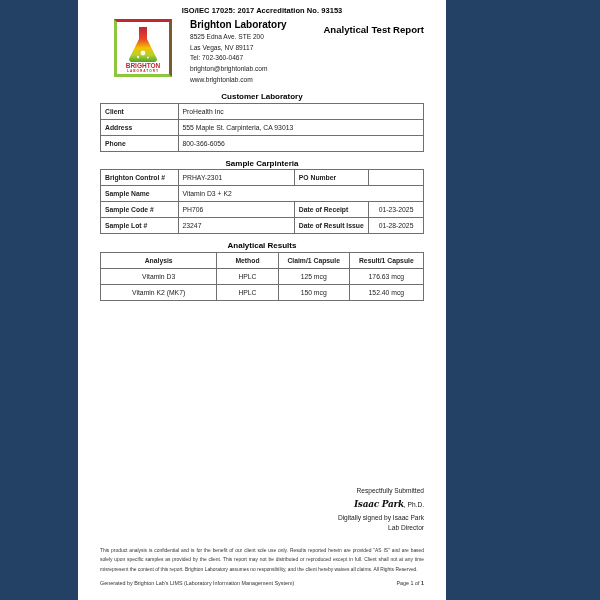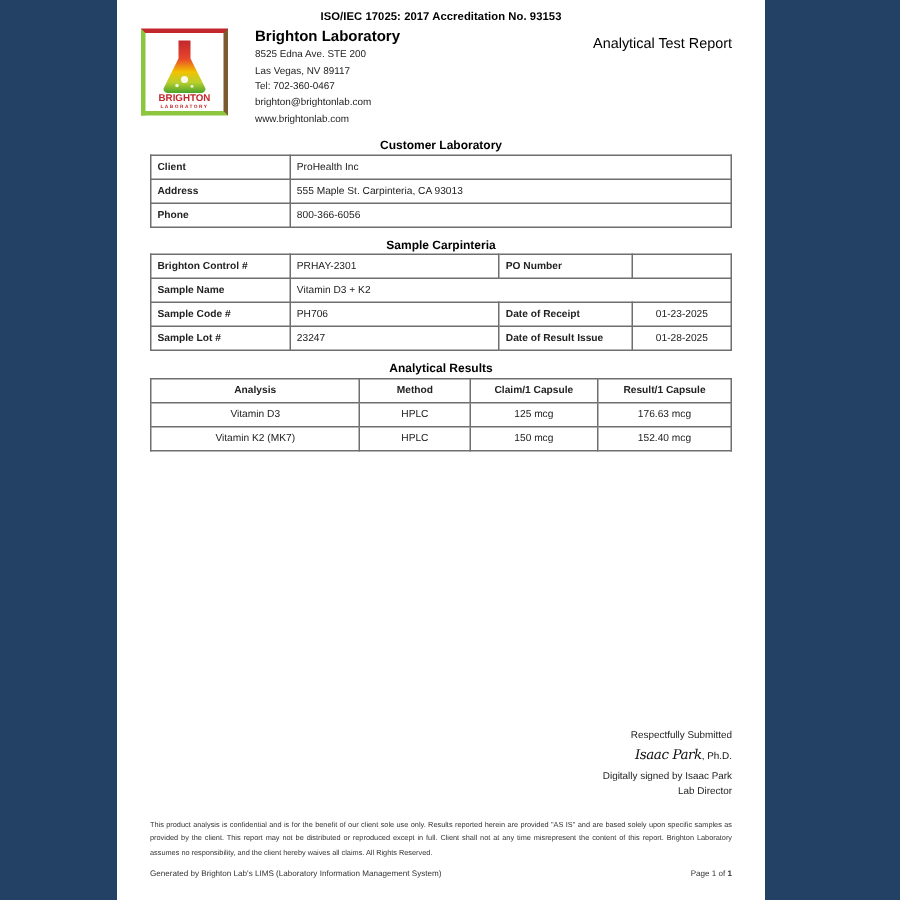--- a/index.html
+++ b/index.html
@@ -10,38 +10,38 @@
     width: 600px;
     height: 600px;
     background: #234165;
     font-family: "Liberation Sans", sans-serif;
     overflow: hidden;
   }
   .page {
     position: absolute;
     left: 78px;
     top: 0;
-    width: 432px;
+    width: 368px;
     height: 600px;
     background: #ffffff;
     box-sizing: border-box;
   }
   .accreditation {
     text-align: center;
     font-size: 7.5px;
     font-weight: bold;
     color: #000;
     padding-top: 6px;
     letter-spacing: 0.05px;
   }
   
   .header {
     display: flex;
     align-items: flex-start;
-    padding: 4px 22px 0 16px;
+    padding: 4px 22px 0 36px;
   }
   .logo-box {
     width: 58px;
     height: 58px;
     border-top: 3px solid #c1272d;
     border-right: 3px solid #7a5a2e;
     border-bottom: 3px solid #8cc63f;
     border-left: 3px solid #8cc63f;
     box-sizing: border-box;
     position: relative;
@@ -89,21 +89,21 @@
     color: #000;
     margin-bottom: 2px;
   }
   .company-line {
     font-size: 6.6px;
     color: #222;
     line-height: 1.62;
   }
   .report-title {
     font-size: 9.6px;
-    font-weight: normal;
+    font-weight: bold;
     color: #000;
     white-space: nowrap;
     padding-top: 5px;
     flex: 0 0 auto;
   }
   
   .section {
     padding: 0 22px;
   }
   .section-title {
@@ -147,21 +147,21 @@
     line-height: 1.55;
   }
   .sign-name {
     font-size: 6.6px;
     color: #111;
     line-height: 1.9;
   }
   .cursive {
     font-family: "DejaVu Serif", serif;
     font-style: italic;
-    font-weight: normal;
+    font-weight: bold;
     font-size: 9px;
     letter-spacing: -0.3px;
   }
   
   .disclaimer {
     padding: 0 22px;
     margin-top: 12px;
     font-size: 4.9px;
     color: #333;
     line-height: 1.95;

